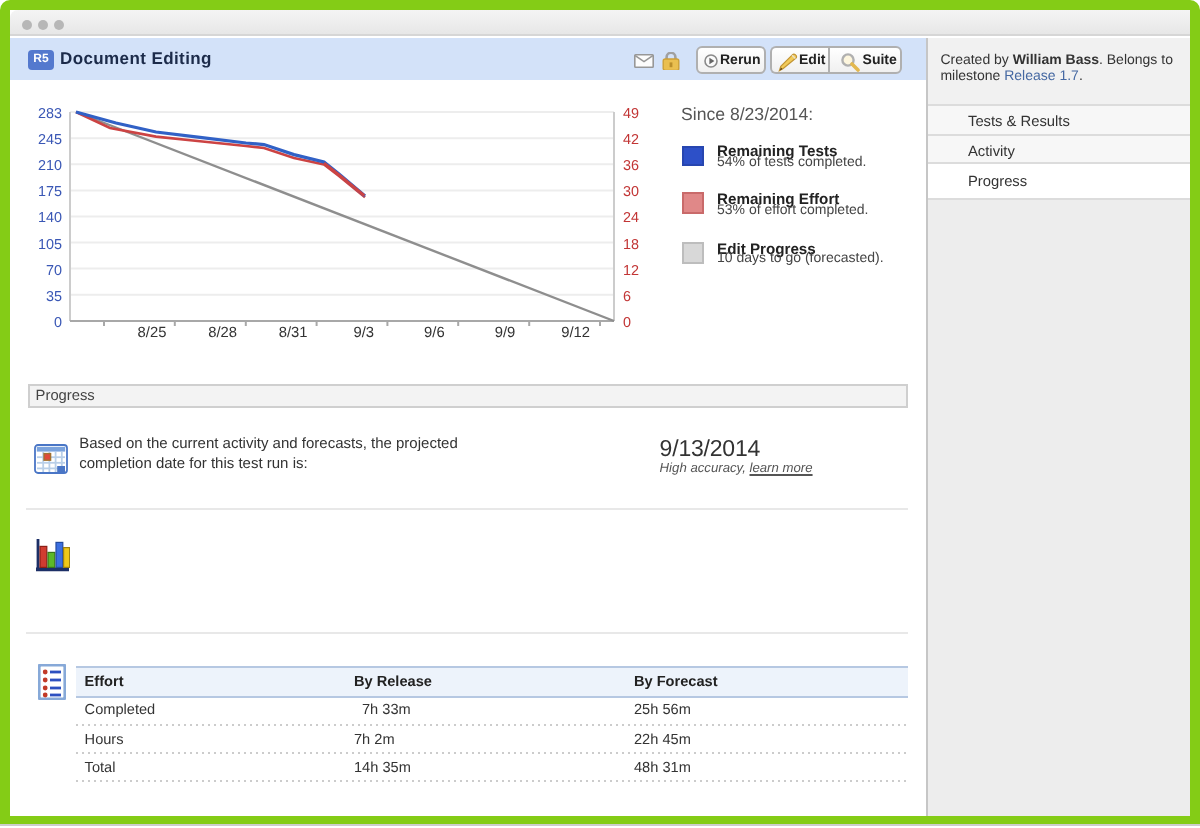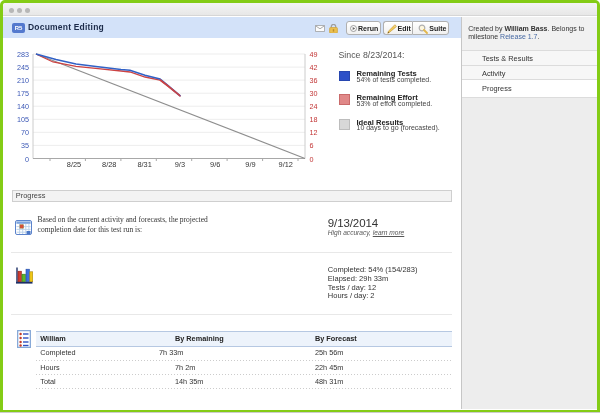--- a/index.html
+++ b/index.html
@@ -1,18 +1,18 @@
 <!DOCTYPE html>
 <html><head>
 <meta charset="utf-8">
 <style>
 * { margin:0; padding:0; box-sizing:border-box; }
 html,body { width:600px; height:414px; background:#fff; font-family:"Liberation Sans",sans-serif; }
 #win { position:absolute; left:0; top:0; width:600px; height:413px; background:#fff;
-  border:3px solid #84cc16; border-radius:5px 5px 0 0; overflow:hidden; }
+  border:5px solid #84cc16; border-radius:5px 5px 0 0; overflow:hidden; }
 
 #titlebar { position:absolute; left:0; top:0; width:598px; height:13px;
   background:linear-gradient(#f4f4f4,#e7e7e7); border-bottom:1px solid #d6d6d6; border-radius:4px 4px 0 0; }
 .dot { position:absolute; top:4.5px; width:5px; height:5px; border-radius:50%; background:#b7b7b7; }
 
 #toolbar { position:absolute; left:0; top:14px; width:458px; height:21.2px; background:#d3e2f9; }
 #r5 { position:absolute; left:9.2px; top:6px; width:12.6px; height:10.4px; background:#5479ce; border-radius:2px;
   color:#fff; font-size:6px; font-weight:bold; text-align:center; line-height:10.4px; }
 #apptitle { position:absolute; left:25px; top:5px; font-size:8.5px; font-weight:bold; color:#1c2b4a; letter-spacing:0.2px; }
 
@@ -25,21 +25,21 @@
 
 #chart { position:absolute; left:0; top:36px; }
 
 .leg-sq { position:absolute; width:10.5px; height:10.5px; }
 .leg-label { position:absolute; font-size:7.6px; font-weight:bold; color:#222;text-align:center; }
 .leg-sub { position:absolute; font-size:7px; color:#444; }
 
 #prog-hdr { position:absolute; left:9px; top:187px; width:440px; height:12px; background:#f3f3f3;
   border:1px solid #cfcfcf; font-size:7.4px; color:#444; line-height:10.5px; padding-left:2.8px; }
 .sep { position:absolute; left:8px; width:441px; height:1px; background:#e8e8e8; }
-.body8 { position:absolute; font-size:7.5px; color:#333; line-height:9.5px;font-family:Liberation Serif, serif; }
+.body8 { position:absolute; font-size:7.5px; color:#333; line-height:9.5px; }
 
 #tbl-hdr { position:absolute; left:32.5px; top:327.5px; width:416.5px; height:16px; background:#edf3fb;
   border-top:1px solid #b6c8e2; border-bottom:1px solid #b6c8e2; }
 .th { position:absolute; top:2.5px; font-size:7.3px; font-weight:bold; color:#222; }
 .td { position:absolute; font-size:7.3px; color:#333; }
 .rowsep { position:absolute; left:32.5px; width:416.5px; height:1px;
   background:repeating-linear-gradient(90deg,#ccc 0 1px,transparent 1px 3px); }
 
 #sidebar { position:absolute; left:458px; top:14px; width:142px; height:392px; background:#f1f1f1;
   border-left:1px solid #c6c6c6; }
@@ -163,21 +163,21 @@
   </svg>
 
   <div style="position:absolute;left:335.5px;top:46.5px;font-size:8.8px;color:#555">Since 8/23/2014:</div>
   <div class="leg-sq" style="left:336.3px;top:67.8px;background:#2d50c8;border:1px solid #2746b0"></div>
   <div class="leg-label" style="left:353.5px;top:66px">Remaining Tests</div>
   <div class="leg-sub" style="left:353.5px;top:72.6px">54% of tests completed.</div>
   <div class="leg-sq" style="left:336.3px;top:91.4px;background:#e08888;border:1px solid #c96a6a"></div>
   <div class="leg-label" style="left:353.5px;top:90px">Remaining Effort</div>
   <div class="leg-sub" style="left:353.5px;top:96.6px">53% of effort completed.</div>
   <div class="leg-sq" style="left:336.3px;top:116.1px;background:#d8d8d8;border:1px solid #bdbdbd"></div>
-  <div class="leg-label" style="left:353.5px;top:114.5px">Ideal Results</div>
+  <div class="leg-label" style="left:353.5px;top:114.5px">Edit Progress</div>
   <div class="leg-sub" style="left:353.5px;top:121.3px">10 days to go (forecasted).</div>
 
   <div id="prog-hdr">Progress</div>
 
   <svg style="position:absolute;left:12px;top:216.5px" width="17" height="15" viewBox="0 0 17 15">
     <rect x="0.5" y="0.5" width="16" height="14" rx="1.5" fill="#fff" stroke="#4a76c6" stroke-width="0.9"></rect>
     <rect x="1.4" y="1.4" width="14.2" height="2.4" fill="#7ba3dd"></rect>
     <g stroke="#b9cfe8" stroke-width="0.9">
       <line x1="4.6" y1="4" x2="4.6" y2="14"></line>
         <line x1="7.7" y1="4" x2="7.7" y2="14"></line>
@@ -197,46 +197,45 @@
   <div class="sep" style="top:249px"></div>
 
   <svg style="position:absolute;left:12px;top:263.5px" width="18" height="17" viewBox="0 0 18 17">
     <line x1="2" y1="0.5" x2="2" y2="16" stroke="#1c2f66" stroke-width="1.4"></line>
     <line x1="1" y1="15.7" x2="17.5" y2="15.7" stroke="#1c2f66" stroke-width="1.8"></line>
     <rect x="3" y="4.2" width="3.4" height="10.5" fill="#d03c30" stroke="#8c1f16" stroke-width="0.6"></rect>
     <rect x="7" y="7.2" width="3.4" height="7.5" fill="#5cb828" stroke="#37761a" stroke-width="0.6"></rect>
     <rect x="11" y="2.2" width="3.4" height="12.5" fill="#3b6ee0" stroke="#234a9e" stroke-width="0.6"></rect>
     <rect x="14.8" y="4.8" width="3" height="9.9" fill="#f0c818" stroke="#a08210" stroke-width="0.6"></rect>
   </svg>
-  <div style="position:absolute;left:324.8px;top:263.4px;font-size:7.5px;color:#333;line-height:8.6px">Completed: 54% (154/283)<br>Elapsed: 29h 33m<br>Tests / day: 12<br>Hours / day: 2</div>
 
   <div class="sep" style="top:311.2px"></div>
 
   <svg style="position:absolute;left:13.5px;top:326.5px" width="14" height="18" viewBox="0 0 14 18">
     <rect x="0.5" y="0.5" width="13" height="17" rx="1" fill="#fff" stroke="#87a9d8" stroke-width="1.6"></rect>
     <g fill="#c23a28">
         <circle cx="3.6" cy="4" r="1.2"></circle>
         <circle cx="3.6" cy="8" r="1.2"></circle>
         <circle cx="3.6" cy="12" r="1.2"></circle>
         <circle cx="3.6" cy="15.5" r="1.2"></circle>
       </g>
     <g stroke="#2d50c0" stroke-width="1.4">
         <line x1="6" y1="4" x2="11.5" y2="4"></line>
         <line x1="6" y1="8" x2="11.5" y2="8"></line>
         <line x1="6" y1="12" x2="11.5" y2="12"></line>
         <line x1="6" y1="15.5" x2="11.5" y2="15.5"></line>
       </g>
   </svg>
   <div id="tbl-hdr">
-    <div class="th" style="left:4.8px">William</div>
-    <div class="th" style="left:139.5px">By Remaining</div>
+    <div class="th" style="left:4.8px">Effort</div>
+    <div class="th" style="left:139.5px">By Release</div>
     <div class="th" style="left:279.5px">By Forecast</div>
   </div>
   <div class="td" style="left:37.3px;top:344.7px">Completed</div>
-  <div class="td" style="left:156px;top:344.7px">7h 33m</div>
+  <div class="td" style="left:176px;top:344.7px">7h 33m</div>
   <div class="td" style="left:312px;top:344.7px">25h 56m</div>
   <div class="rowsep" style="top:357.2px"></div>
   <div class="td" style="left:37.3px;top:359.7px">Hours</div>
   <div class="td" style="left:172px;top:359.7px">7h 2m</div>
   <div class="td" style="left:312px;top:359.7px">22h 45m</div>
   <div class="rowsep" style="top:371.3px"></div>
   <div class="td" style="left:37.3px;top:374.2px">Total</div>
   <div class="td" style="left:172px;top:374.2px">14h 35m</div>
   <div class="td" style="left:312px;top:374.2px">48h 31m</div>
   <div class="rowsep" style="top:385.4px"></div>

